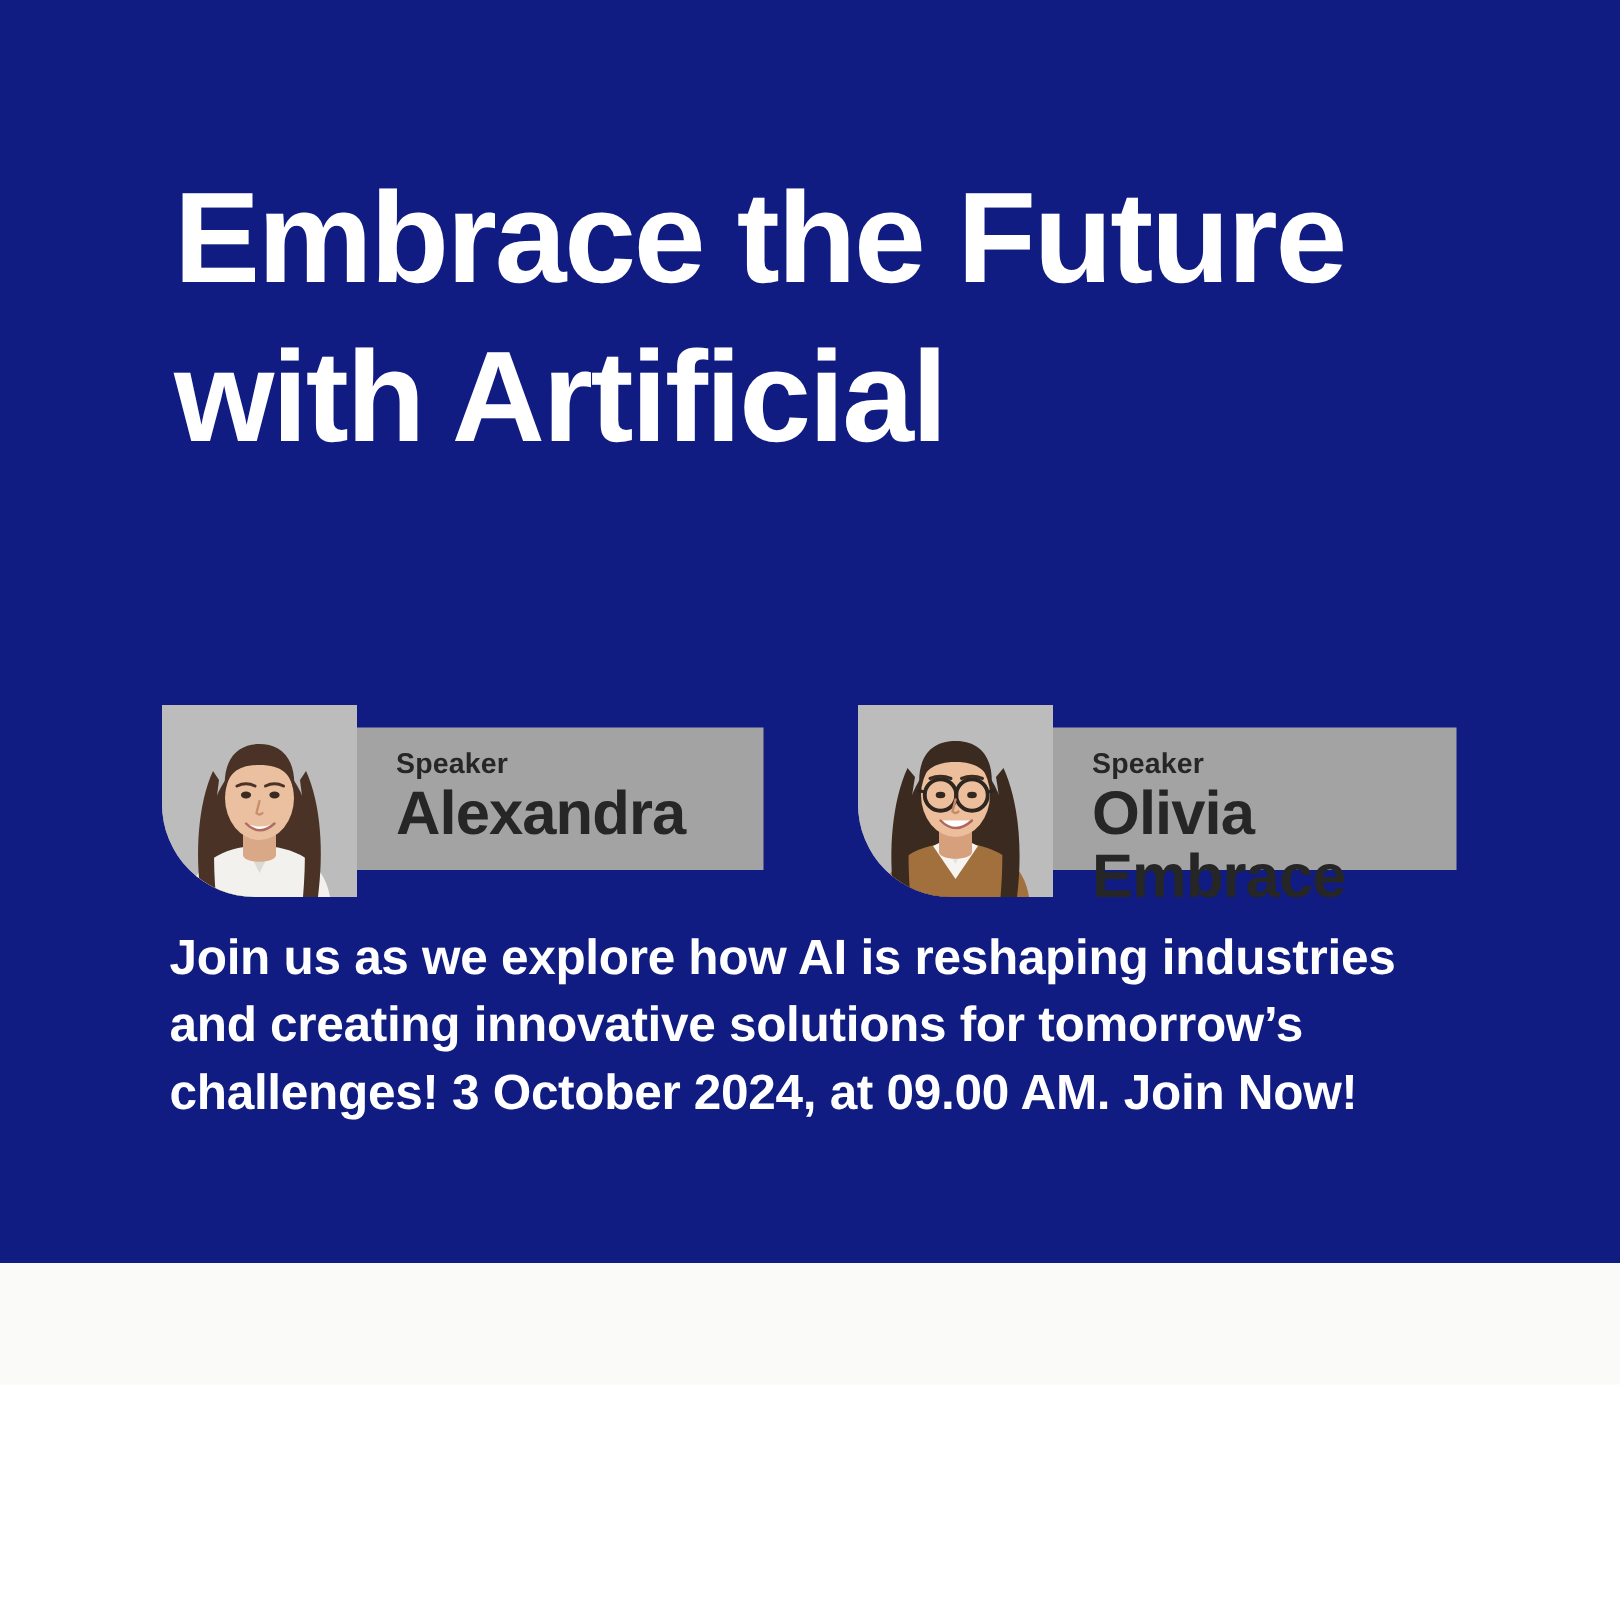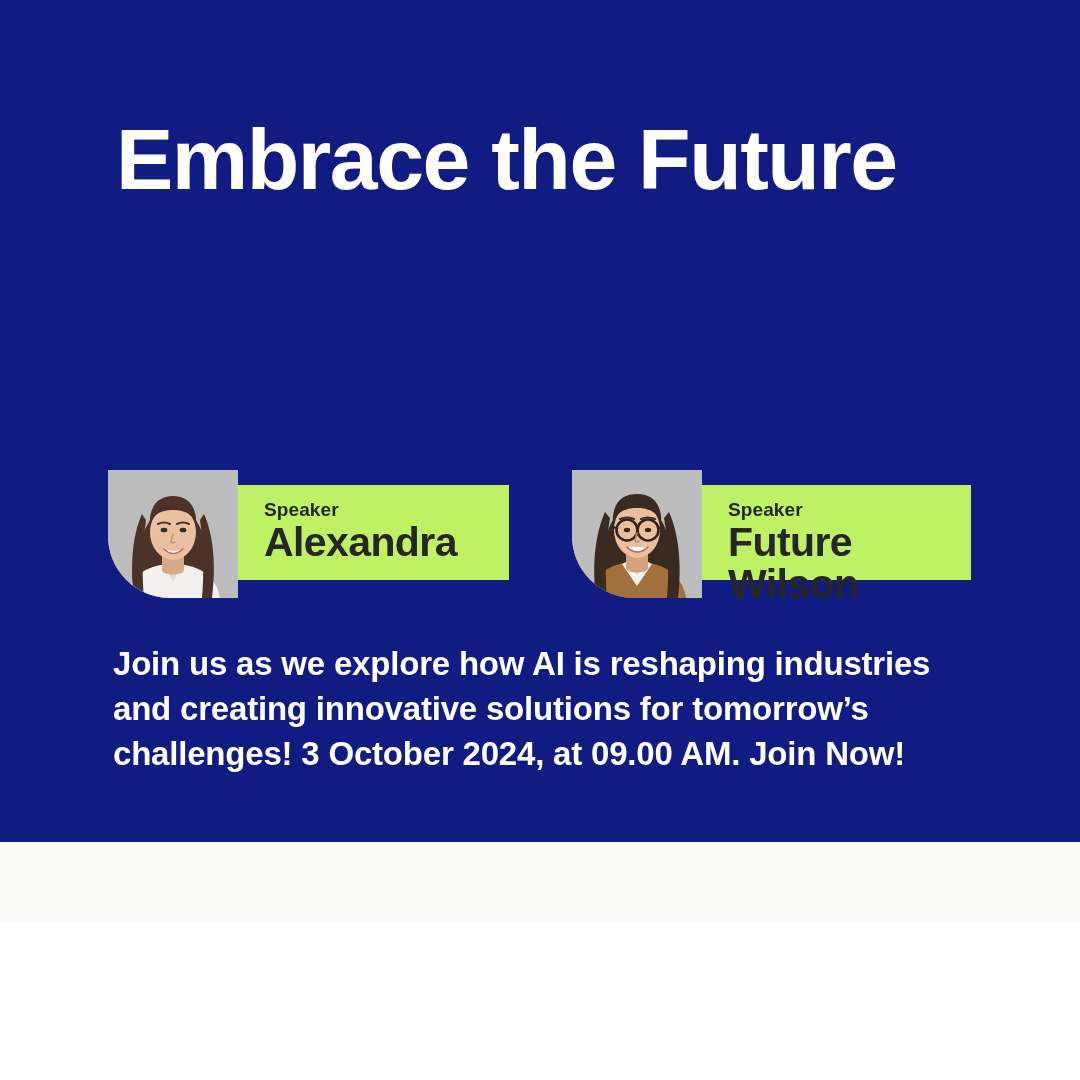--- a/index.html
+++ b/index.html
@@ -53,21 +53,21 @@
   }
   .speaker.s1 { left: 108px; }
   .speaker.s2 { left: 572px; }
 
   .speaker-card {
     position: absolute;
     left: 130px;
     top: 15px;
     width: 141px;
     height: 95px;
-    background: #bef264;
+    background: #a3a3a3;
     box-sizing: border-box;
     padding: 14px 0 0 26px;
   }
   .speaker.s1 .speaker-card { width: 271px; }
   .speaker.s2 .speaker-card { width: 269px; }
 
   .speaker-role {
     font-family: "Liberation Sans", sans-serif;
     font-size: 19px;
     font-weight: bold;
@@ -93,21 +93,21 @@
     border-bottom-left-radius: 62px;
     overflow: hidden;
     background: #b8b8b8;
   }
   .speaker-photo svg { display: block; }
 
   
   #body-copy {
     position: absolute;
     left: 113px;
-    top: 641px;
+    top: 615px;
     width: 880px;
     color: #ffffff;
     font-family: "Liberation Sans", sans-serif;
     font-weight: bold;
     font-size: 33px;
     line-height: 45px;
     letter-spacing: -0.2px;
   }
   #body-copy .bc-line {
     display: block;
@@ -126,20 +126,21 @@
 </style>
 </head>
 <body>
 
 <div id="poster">
 
   <div id="hero">
 
     <div id="headline">
       <span class="hl-line">Embrace the Future</span>
+      <span class="hl-line">with Artificial</span>
     </div>
 
     <div class="speaker s1">
       <div class="speaker-card">
         <div class="speaker-role">Speaker</div>
         <div class="speaker-name">Alexandra</div>
       </div>
       <div class="speaker-photo">
         <svg width="130" height="128" viewBox="0 0 130 128" xmlns="http://www.w3.org/2000/svg">
           <rect width="130" height="128" fill="#BCBCBC"></rect>
@@ -169,21 +170,21 @@
 
           <path d="M56 79 Q65 88 75 79 Q65 83 56 79 Z" fill="#FFFFFF"></path>
           <path d="M56 79 Q65 88 75 79" stroke="#B06B62" stroke-width="1.6" fill="none" stroke-linecap="round"></path>
         </svg>
       </div>
     </div>
 
     <div class="speaker s2">
       <div class="speaker-card">
         <div class="speaker-role">Speaker</div>
-        <div class="speaker-name">Future Wilson</div>
+        <div class="speaker-name">Olivia Embrace</div>
       </div>
       <div class="speaker-photo">
         <svg width="130" height="128" viewBox="0 0 130 128" xmlns="http://www.w3.org/2000/svg">
           <rect width="130" height="128" fill="#BCBCBC"></rect>
 
           <path d="M30 128 C26 84 32 42 65 30 C98 42 104 84 100 128 Z" fill="#3B2A1F"></path>
 
           <path d="M16 128 C20 102 42 92 65 92 C88 92 110 102 114 128 Z" fill="#A1703C"></path>
 
           <path d="M50 94 L65 116 L80 94 L72 90 L58 90 Z" fill="#F5F4F1"></path>

